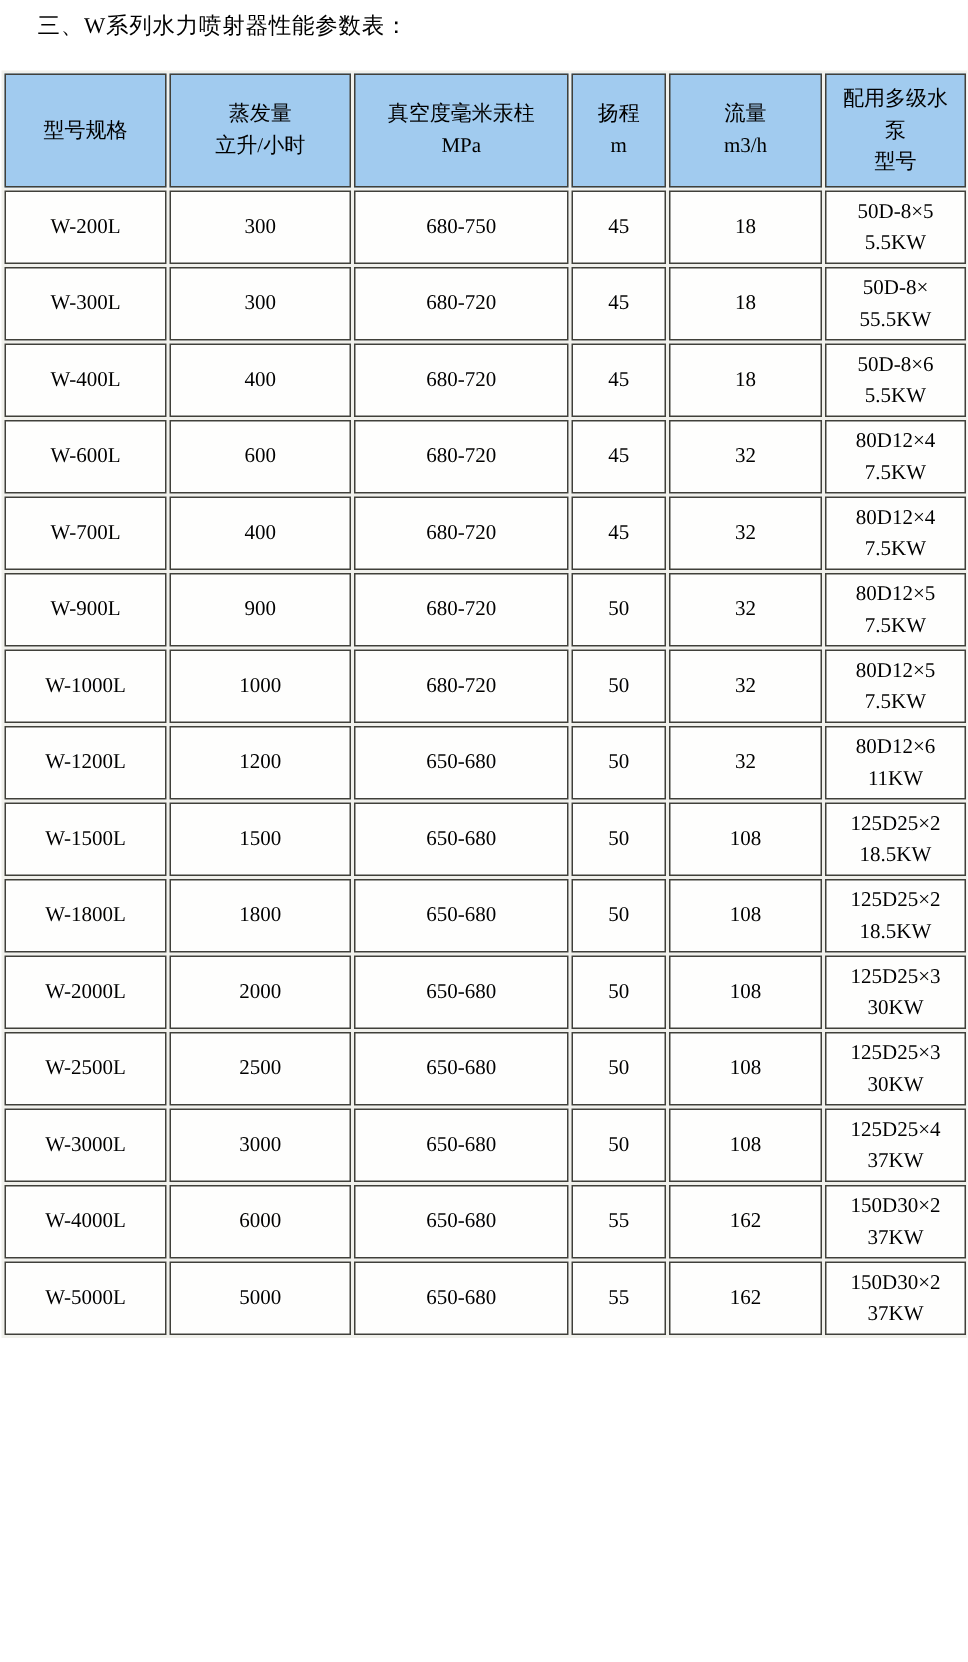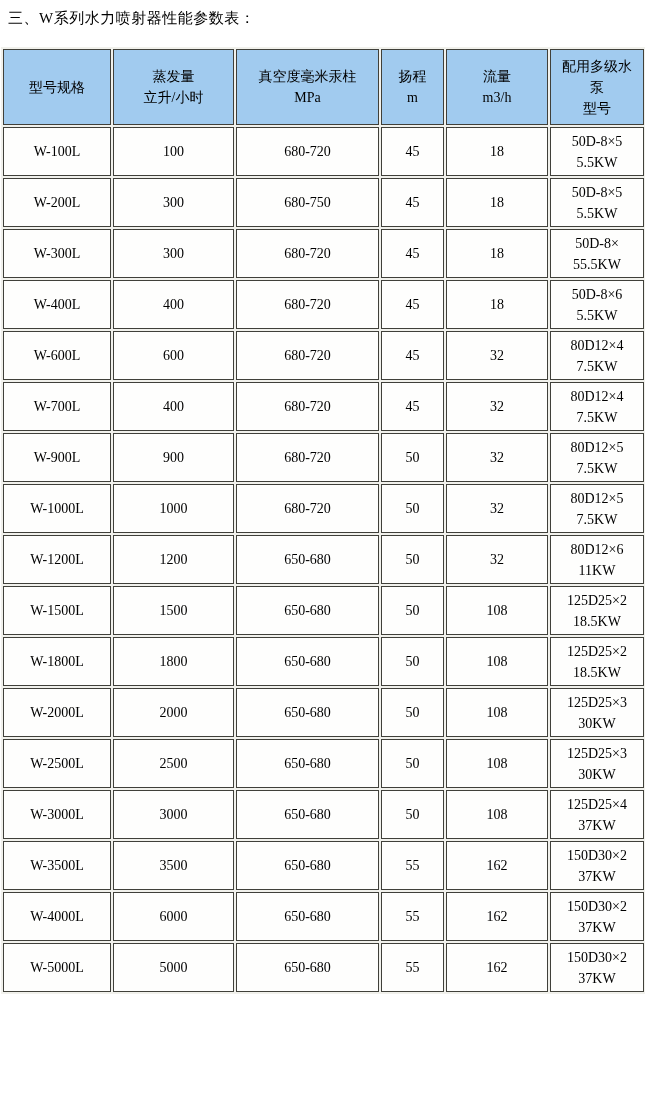--- a/index.html
+++ b/index.html
@@ -15,20 +15,21 @@
     background: #ffffff;
     overflow: hidden;
     position: relative;
   }
   .page-title {
     font-size: 15px;
     line-height: 18px;
     padding: 9px 0 0 8px;
     letter-spacing: 0.5px;
     white-space: nowrap;
+    margin-left: 17px;
   }
   table.spec-table {
     border-collapse: separate;
     border-spacing: 2px;
     background: #f1f1ec;
     table-layout: fixed;
     margin: 20px 0 0 1px;
     width: 643px;
   }
   table.spec-table th,
@@ -80,38 +81,29 @@
 m</th>
         <th>流量
 m3/h</th>
         <th>配用多级水
 泵
 型号</th>
       </tr>
     </thead>
     <tbody>
         <tr>
-          <td>W-100L</td>
-          <td>100</td>
-          <td>680-720</td>
+          <td>W-200L</td>
+          <td>300</td>
+          <td>680-750</td>
           <td>45</td>
           <td>18</td>
           <td>50D-8×5
 5.5KW</td>
         </tr>
         <tr>
-          <td>W-200L</td>
-          <td>300</td>
-          <td>680-750</td>
-          <td>45</td>
-          <td>18</td>
-          <td>50D-8×5
-5.5KW</td>
-        </tr>
-        <tr>
           <td>W-300L</td>
           <td>300</td>
           <td>680-720</td>
           <td>45</td>
           <td>18</td>
           <td>50D-8×
 55.5KW</td>
         </tr>
         <tr>
           <td>W-400L</td>
@@ -206,42 +198,33 @@
         <tr>
           <td>W-3000L</td>
           <td>3000</td>
           <td>650-680</td>
           <td>50</td>
           <td>108</td>
           <td>125D25×4
 37KW</td>
         </tr>
         <tr>
-          <td>W-3500L</td>
-          <td>3500</td>
+          <td>W-4000L</td>
+          <td>6000</td>
           <td>650-680</td>
           <td>55</td>
           <td>162</td>
           <td>150D30×2
 37KW</td>
         </tr>
         <tr>
-          <td>W-4000L</td>
-          <td>6000</td>
+          <td>W-5000L</td>
+          <td>5000</td>
           <td>650-680</td>
           <td>55</td>
           <td>162</td>
           <td>150D30×2
 37KW</td>
         </tr>
-        <tr>
-          <td>W-5000L</td>
-          <td>5000</td>
-          <td>650-680</td>
-          <td>55</td>
-          <td>162</td>
-          <td>150D30×2
-37KW</td>
-        </tr>
       </tbody>
   </table>
 
 </div>
 
 </body></html>

